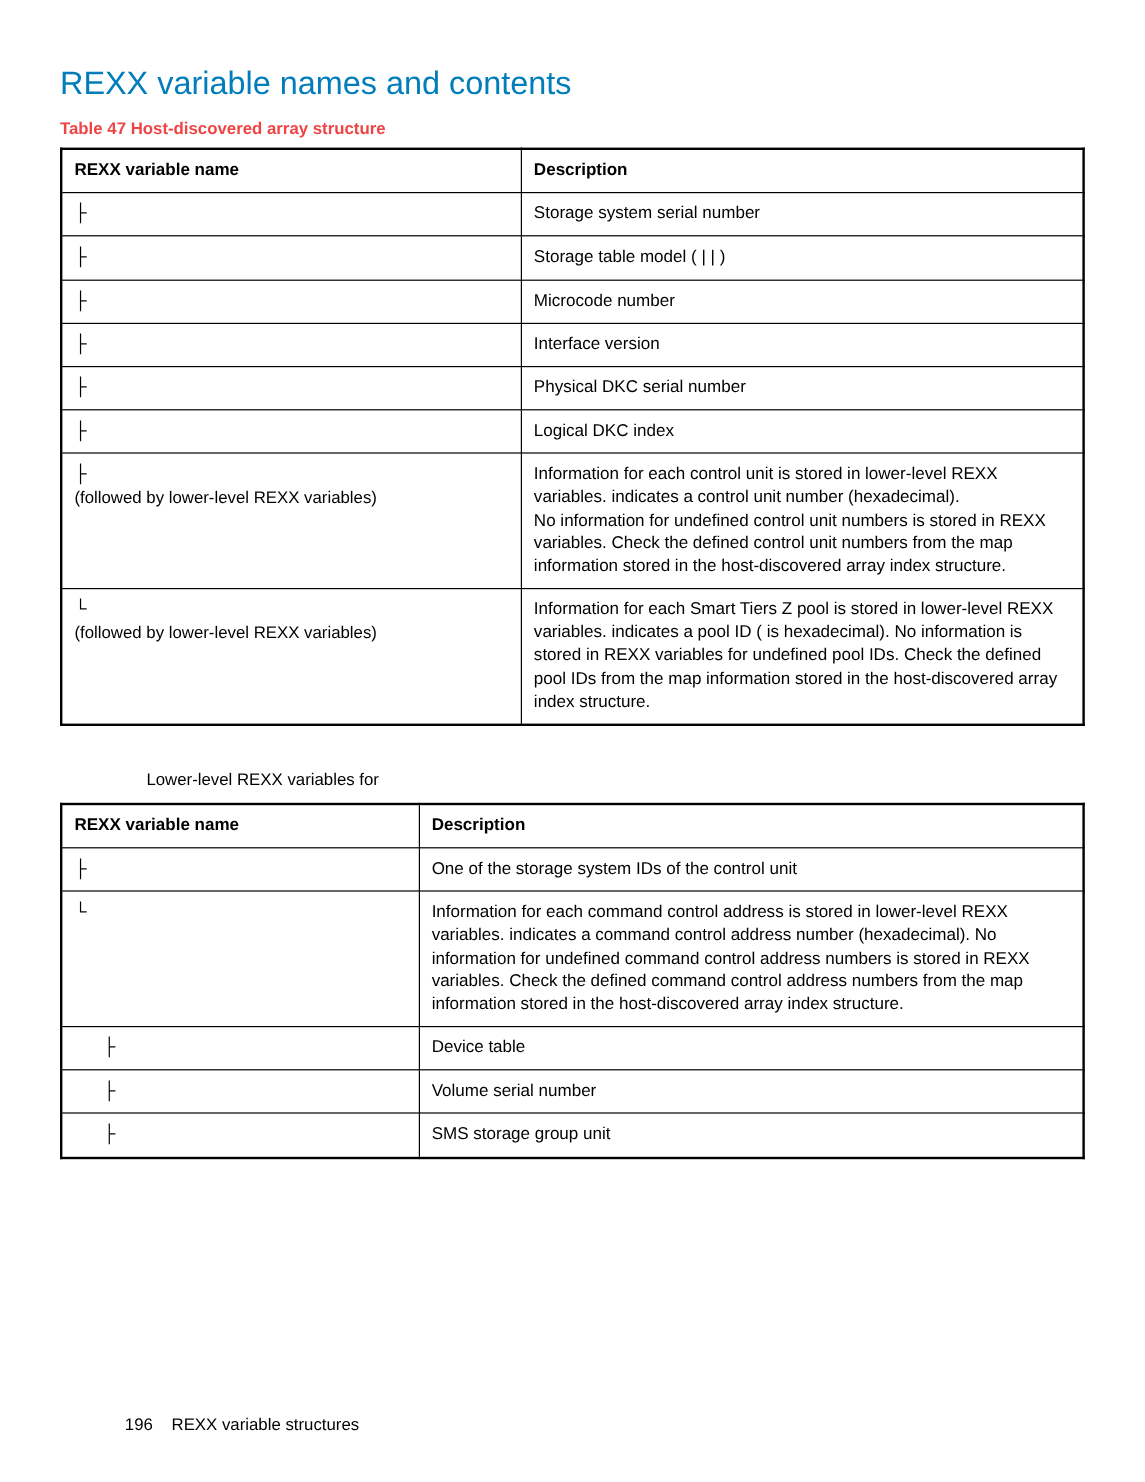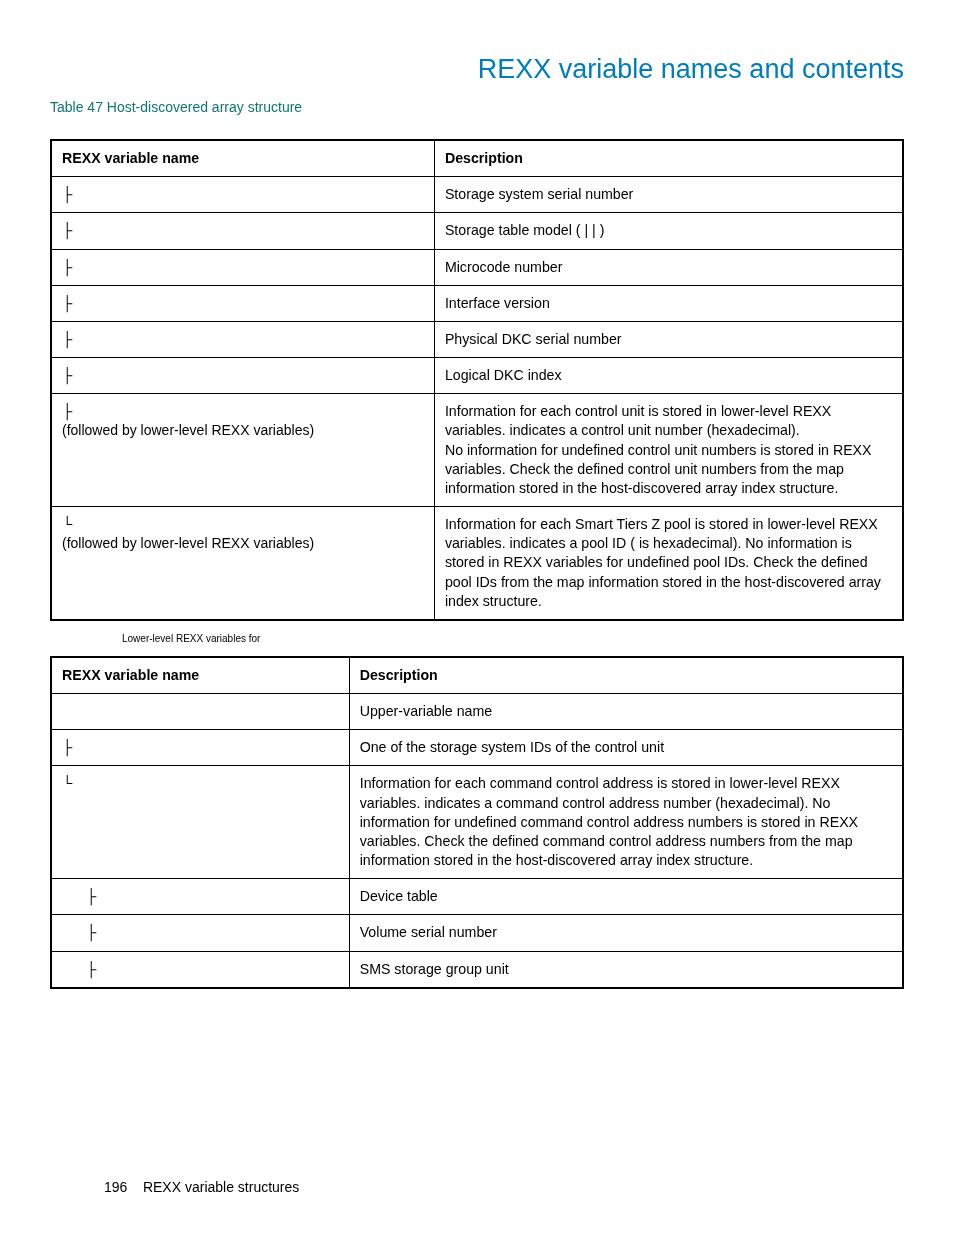--- a/index.html
+++ b/index.html
@@ -13,37 +13,36 @@
   }
   .page {
     padding: 54px 50px 60px 50px;
     box-sizing: border-box;
   }
   .h1 {
     font-size: 27px;
     font-weight: 300;
     color: #007dba;
     margin: 0 0 14px 0;
-    text-align: right;
   }
   .intro {
     margin: 0 0 14px 72px;
     font-size: 14.5px;
     line-height: 1.35;
   }
   .caption {
     font-size: 14px;
-    font-weight: 400;
-    color: #0f766e;
-    margin: 0 0 24px 0;
+    font-weight: 700;
+    color: #ef4444;
+    margin: 0 0 8px 0;
   }
   table {
     border-collapse: collapse;
     width: 100%;
-    margin-bottom: 12px;
+    margin-bottom: 36px;
   }
   table.t1 td:first-child, table.t1 th:first-child { width: 45%; }
   table.t2 td:first-child, table.t2 th:first-child { width: 35%; }
   th, td {
     border: 1px solid #000;
     padding: 8px 10px;
     text-align: left;
     vertical-align: top;
     font-size: 14.2px;
     line-height: 1.35;
@@ -53,21 +52,21 @@
     font-weight: 600;
   }
   table { border: 2px solid #000; }
   .tree { font-family: inherit; }
   .sub {
     font-size: 14px;
     display: block;
   }
   .subhead {
     margin: 4px 0 12px 72px;
-    font-size: 10px;
+    font-size: 14px;
   }
   .footer {
     position: absolute;
     bottom: 40px;
     left: 104px;
     font-size: 14px;
   }
   .pagewrap { position: relative; min-height: 1235px; }
   .ind { display:inline-block; }
 </style>
@@ -126,24 +125,20 @@
 
 <table class="t2">
   <thead>
     <tr>
       <th>REXX variable name</th>
       <th>Description</th>
     </tr>
   </thead>
   <tbody id="t2body">
           <tr>
-            <td><span class="tree ind"></span></td>
-            <td>Upper-variable name</td>
-          </tr>
-          <tr>
             <td><span class="tree ind">├</span></td>
             <td>One of the storage system IDs of the control unit</td>
           </tr>
           <tr>
             <td><span class="tree ind">└</span></td>
             <td>Information for each command control address is stored in lower-level REXX variables.       indicates a command control address number (hexadecimal). No information for undefined command control address numbers is stored in REXX variables. Check the defined command control address numbers from the map information stored in the host-discovered array index structure.</td>
           </tr>
           <tr>
             <td><span class="tree ind" style="padding-left: 24px;">  ├</span></td>
             <td>Device table</td>

